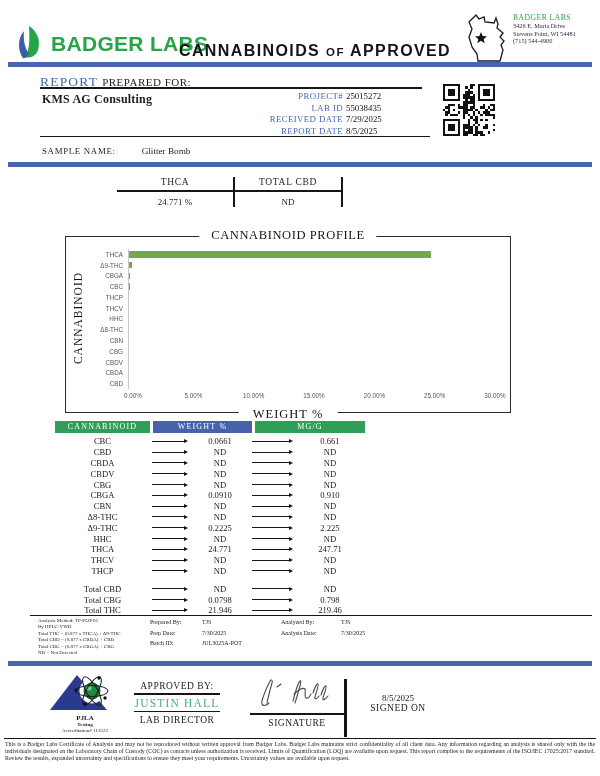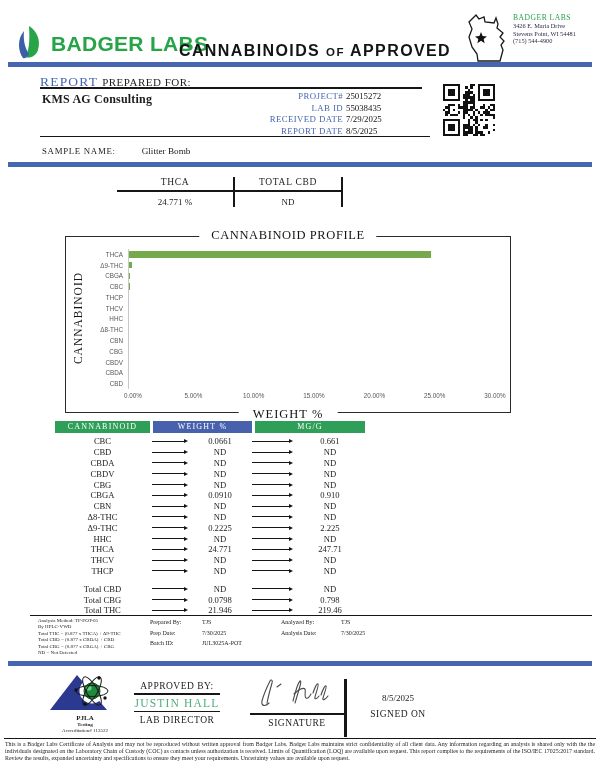--- a/index.html
+++ b/index.html
@@ -85,21 +85,21 @@
   .appr{width:86px;text-align:center}
   .appr-label{font-size:9.5px;letter-spacing:.5px}
   .appr-line{height:1.5px;background:#161616;margin-top:2px}
   .appr-name{font-size:11.5px;letter-spacing:1.2px;color:var(--name-green,#4cae7a);margin-top:2px;white-space:nowrap}
   .appr-title{font-size:9.5px;letter-spacing:.5px;margin-top:3px}
   .sig{width:94px;text-align:center}
   .sig-label{font-size:9.5px;letter-spacing:.5px;margin-top:3px}
   .vbar{position:absolute;width:2.5px;background:#161616}
   .signed{width:90px;text-align:center}
   .signed-date{font-size:9px;margin-top:16px}
-  .signed-label{font-size:9.5px;letter-spacing:.5px;margin-top:6px}
+  .signed-label{font-size:9.5px;letter-spacing:.5px;margin-top:0}
 
   .disclaimer{font-size:5.9px;line-height:7px;color:#242424;text-align:justify}
 </style>
 </head>
 <body>
 
 <div class="page">
 
   <div class="abs logo-row" style="left:14px;top:24px">
     <span>

